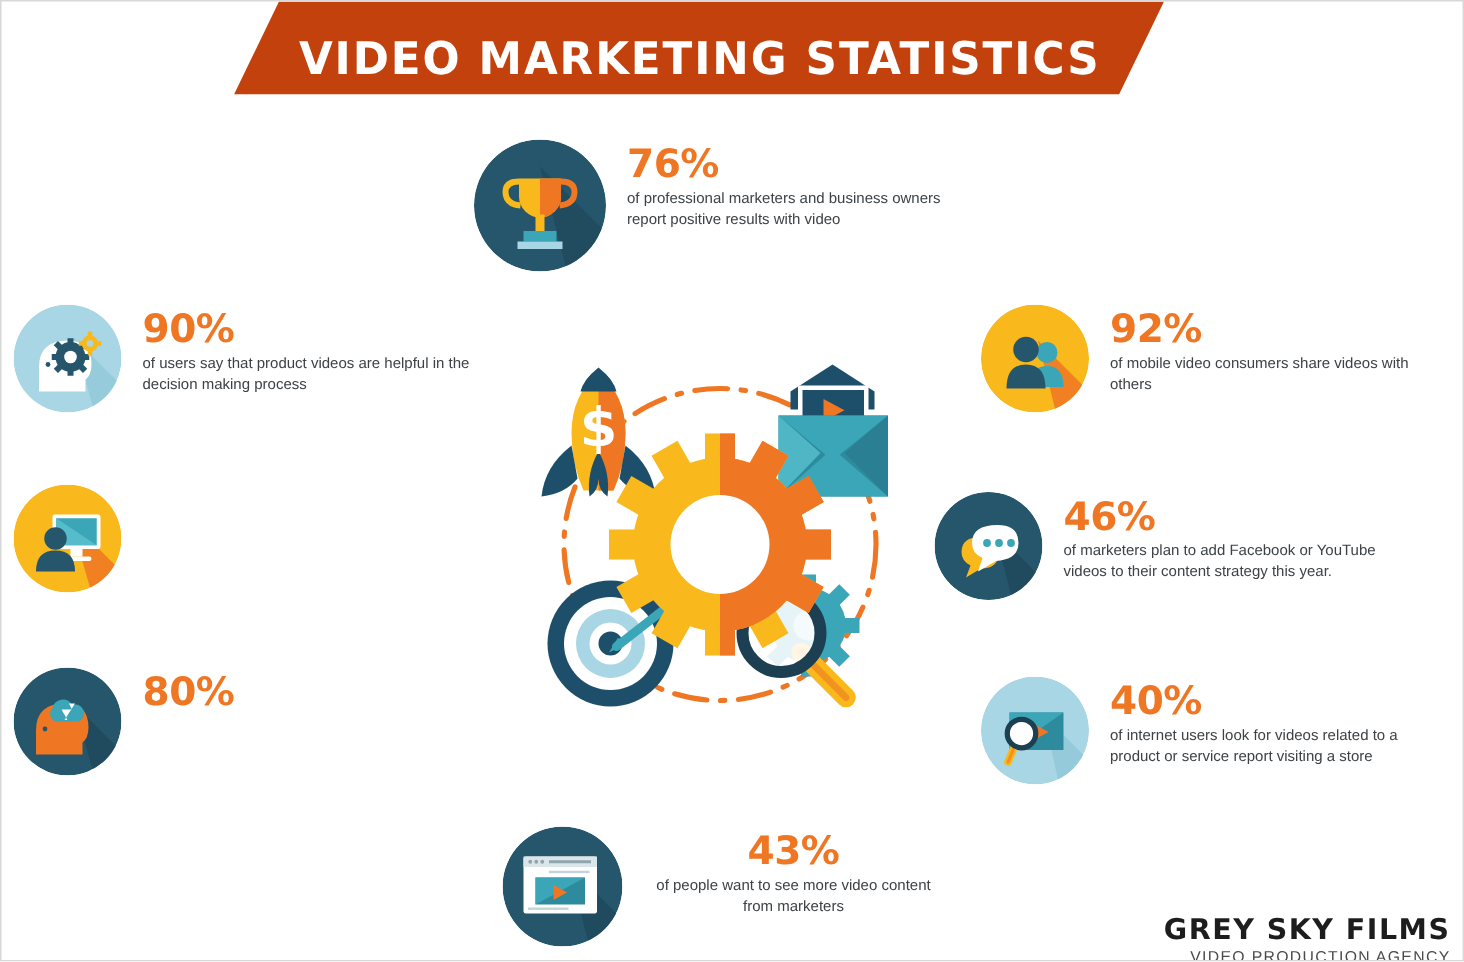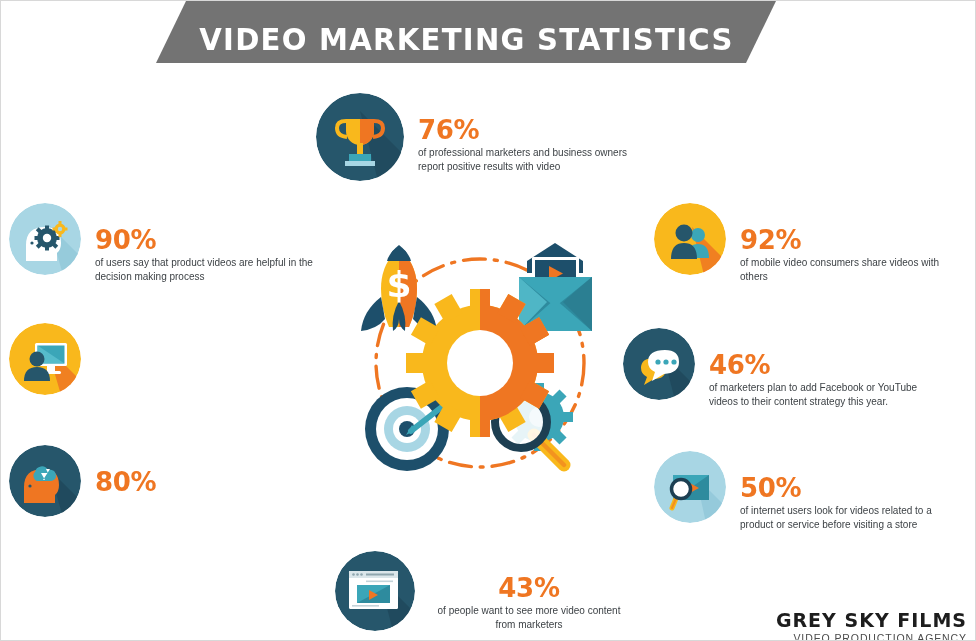--- a/index.html
+++ b/index.html
@@ -14,21 +14,21 @@
     border:1px solid #d8d8d8;
     box-sizing:border-box;
     overflow:hidden;
   }
 
   
   .banner{
     position:absolute;
     left:155px;top:0;
     width:620px;height:80px;
-    background:#737373;
+    background:#c2410c;
     clip-path:polygon(30px 0, 620px 0, 590px 62px, 0 62px);
     display:flex;align-items:center;justify-content:center;
   }
   .banner-text{
     color:#ffffff;
     font-size:30px;
     font-weight:bold;
     letter-spacing:1.3px;
     text-transform:uppercase;
     font-family:"DejaVu Sans","Liberation Sans",sans-serif;
@@ -39,21 +39,21 @@
 
   
   .stat{position:absolute;display:flex;align-items:flex-start;}
   .badge{
     position:relative;
     flex:0 0 auto;
     border-radius:50%;
     overflow:hidden;
   }
   .badge svg{display:block;}
-  .stat-text{margin-left:14px;padding-top:4px;margin-top:20px;}
+  .stat-text{margin-left:14px;padding-top:4px;}
   .pct{
     color:#ef7622;
     font-size:26px;
     font-weight:bold;
     line-height:1.02;
     letter-spacing:-0.3px;
     font-family:"DejaVu Sans","Liberation Sans",sans-serif;
   }
   .desc{
     color:#3d4246;
@@ -225,22 +225,22 @@
         <path d="M42 26 L72 56 L72 72 L52 72 Z" fill="#8bc3d6" opacity="0.65"></path>
         <rect x="19" y="24" width="36" height="25" fill="#2e8b9e"></rect>
         <path d="M19 24 L55 24 L19 49 Z" fill="#3ba6b8"></path>
         <path d="M34 31 l11 6 l-11 6 z" fill="#ef7622"></path>
         <path d="M23 45 L18 57" stroke="#f9b81c" stroke-width="5" stroke-linecap="round"></path>
         <path d="M23 45 L18 57" stroke="#ef7622" stroke-width="2" stroke-linecap="round" opacity="0.6"></path>
         <circle cx="27" cy="38" r="9.5" fill="#ffffff" stroke="#1d3f52" stroke-width="3.5"></circle>
       </svg>
     </div>
     <div class="stat-text">
-      <div class="pct">50%</div>
-      <div class="desc">of internet users look for videos related to a product or service before visiting a store</div>
+      <div class="pct">40%</div>
+      <div class="desc">of internet users look for videos related to a product or service report visiting a store</div>
     </div>
   </div>
 
   <div class="stat" style="left:334px;top:550px;text-align:center;">
     <div class="badge">
       <svg width="80" height="80" viewBox="0 0 80 80">
         <circle cx="40" cy="40" r="40" fill="#26566b"></circle>
         <path d="M44 26 L80 62 L80 80 L58 80 Z" fill="#1d4355" opacity="0.6"></path>
         <rect x="14" y="20" width="49" height="38" rx="1.5" fill="#ffffff"></rect>
         <rect x="14" y="20" width="49" height="7" fill="#dbe6ea"></rect>

